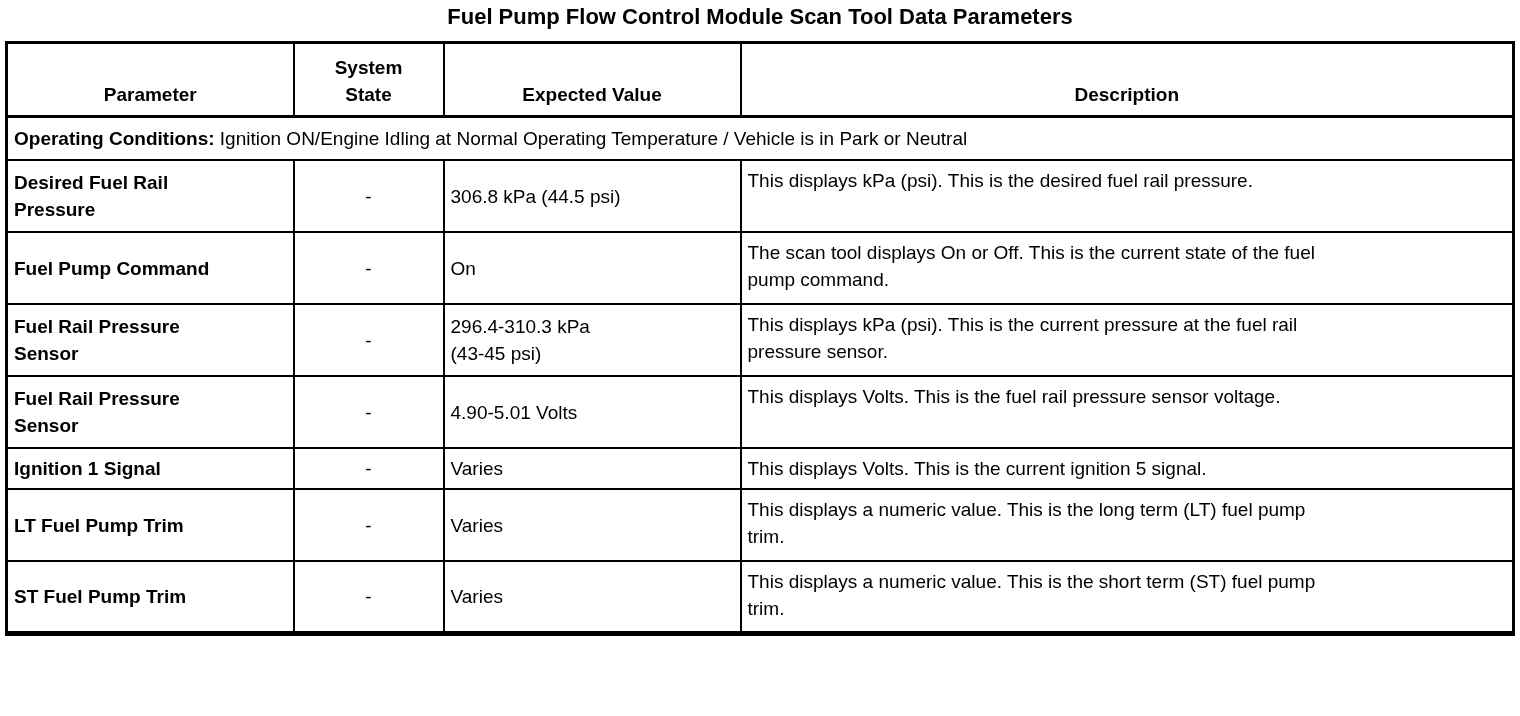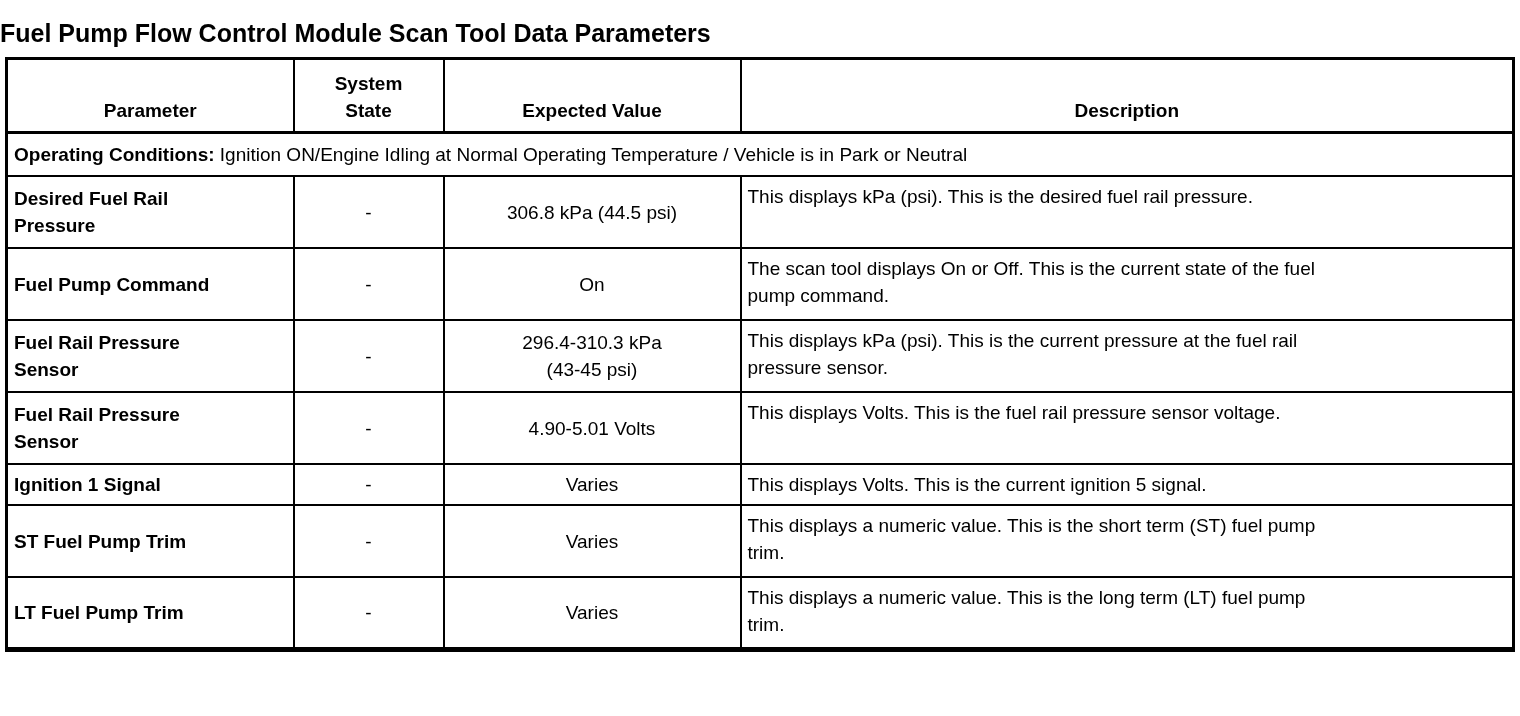--- a/index.html
+++ b/index.html
@@ -9,25 +9,25 @@
     color: #000000;
     font-family: "Liberation Sans", sans-serif;
   }
   .page {
     width: 1520px;
     height: 716px;
     background: #ffffff;
     overflow: hidden;
   }
   .title {
-    text-align: left;
+    text-align: center;
     font-weight: bold;
-    font-size: 25px;
+    font-size: 22px;
     line-height: 26px;
-    padding-top: 20px;
+    padding-top: 4px;
     margin-bottom: 11px;
   }
   table.params {
     border-collapse: collapse;
     table-layout: fixed;
     width: 1507px;
     margin-left: 5px;
     border: 3px solid #000000;
     border-bottom-width: 5px;
   }
@@ -61,21 +61,20 @@
     text-align: left;
     vertical-align: middle;
     white-space: pre-line;
     font-weight: bold;
   }
   td.state {
     text-align: center;
     vertical-align: middle;
   }
   td.expected {
-    text-align: center;
     vertical-align: middle;
     white-space: pre-line;
     border-radius: 10px;
   }
   td.desc {
     text-align: left;
     vertical-align: top;
     white-space: pre-line;
   }
   tr.rh2 { height: 72px; }
@@ -139,29 +138,29 @@
         <td class="expected">4.90-5.01 Volts</td>
         <td class="desc">This displays Volts. This is the fuel rail pressure sensor voltage.</td>
       </tr>
       <tr class="rh1">
         <td class="param">Ignition 1 Signal</td>
         <td class="state">-</td>
         <td class="expected">Varies</td>
         <td class="desc">This displays Volts. This is the current ignition 5 signal.</td>
       </tr>
       <tr class="rh2">
+        <td class="param">LT Fuel Pump Trim</td>
+        <td class="state">-</td>
+        <td class="expected">Varies</td>
+        <td class="desc">This displays a numeric value. This is the long term (LT) fuel pump
+trim.</td>
+      </tr>
+      <tr class="rh2">
         <td class="param">ST Fuel Pump Trim</td>
         <td class="state">-</td>
         <td class="expected">Varies</td>
         <td class="desc">This displays a numeric value. This is the short term (ST) fuel pump
-trim.</td>
-      </tr>
-      <tr class="rh2">
-        <td class="param">LT Fuel Pump Trim</td>
-        <td class="state">-</td>
-        <td class="expected">Varies</td>
-        <td class="desc">This displays a numeric value. This is the long term (LT) fuel pump
 trim.</td>
       </tr>
     </tbody>
   </table>
 
 </div>
 
 </body></html>

